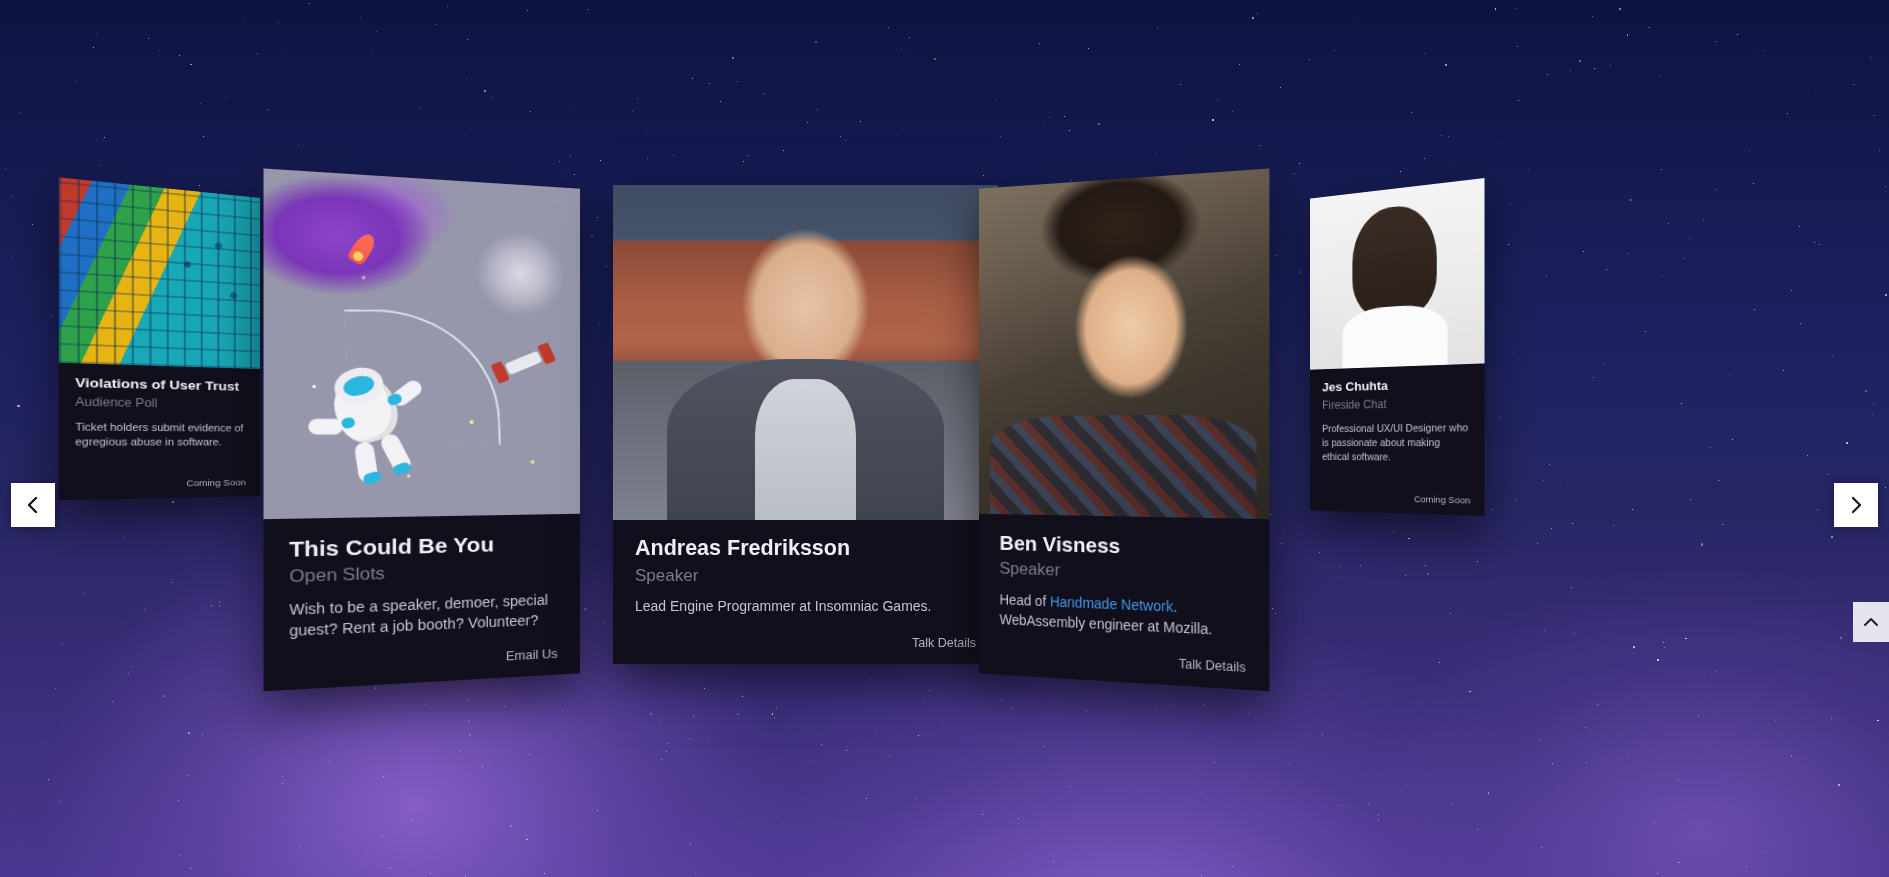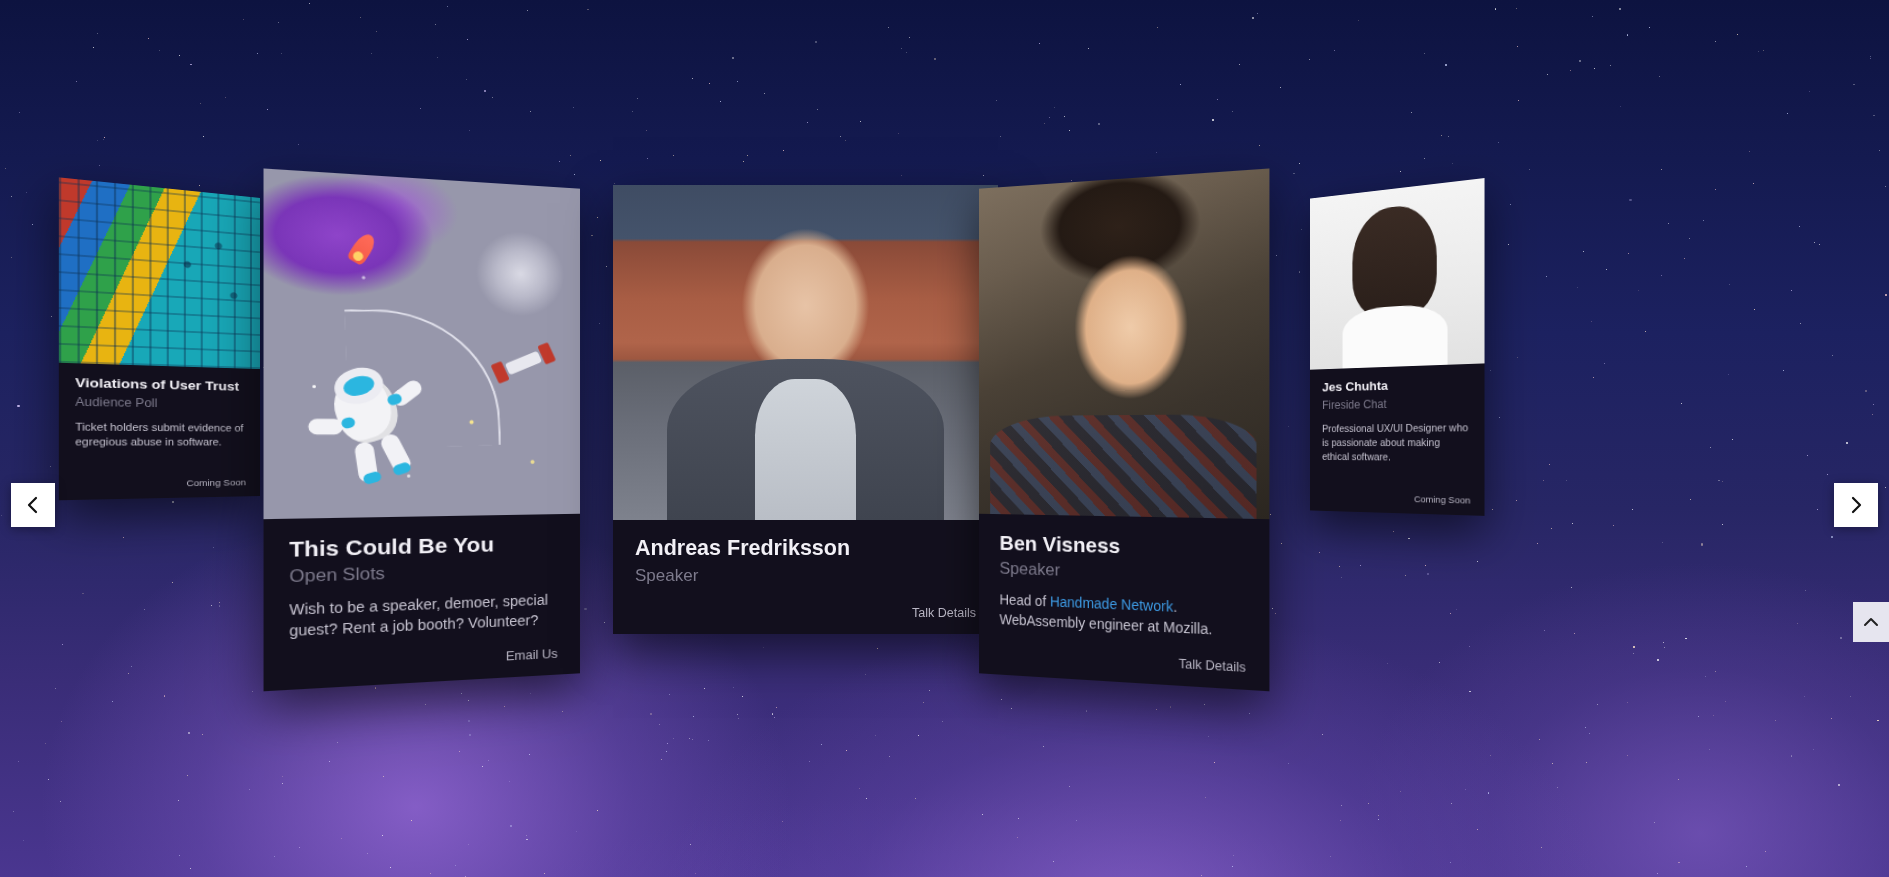--- a/index.html
+++ b/index.html
@@ -1012,20 +1012,21 @@
       </div>
     </div>
 
     <div class="card" id="card-2">
       <div class="photo">
         <div class="art-portrait-a"></div>
       </div>
       <div class="body">
         <div class="name">Andreas Fredriksson</div>
         <div class="role">Speaker</div>
+        <div class="desc">Lead Engine Programmer at Insomniac Games.</div>
         <a class="cta">Talk Details</a>
       </div>
     </div>
 
     <div class="card" id="card-3">
       <div class="photo">
         <div class="art-portrait-b"></div>
       </div>
       <div class="body">
         <div class="name">Ben Visness</div>

